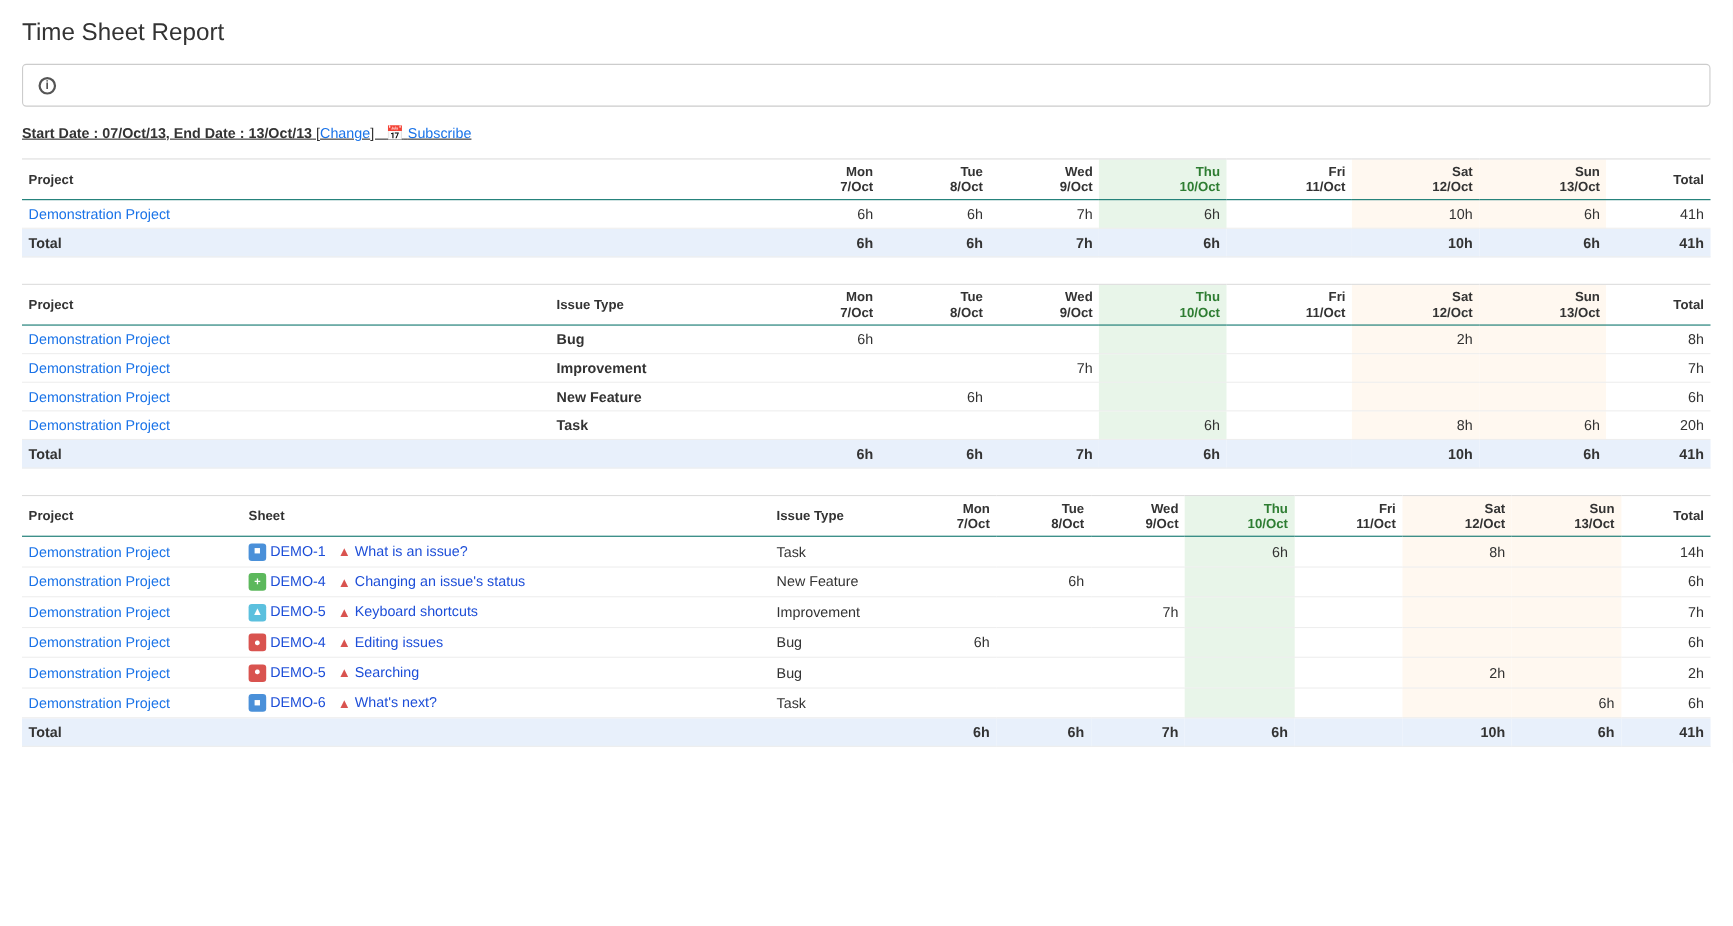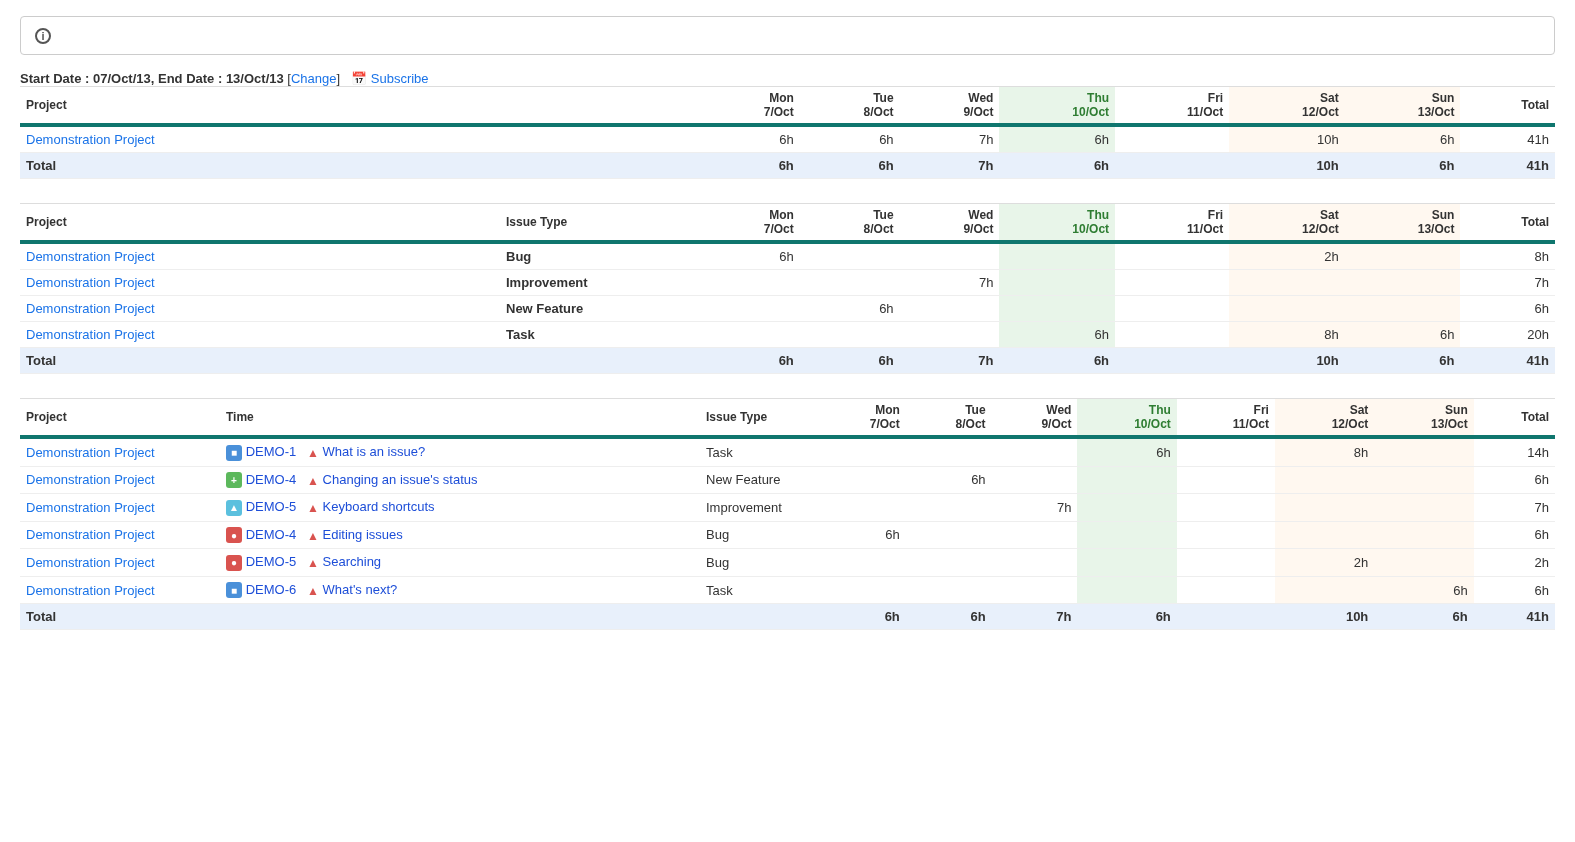--- a/index.html
+++ b/index.html
@@ -46,22 +46,23 @@
     }
     .description-box .desc-content strong {
       font-size: 13px;
     }
     .description-box .desc-content p {
       color: #555;
       font-size: 12px;
       margin-top: 2px;
     }
     .date-bar {
-      margin-bottom: 0;
-      font-size: 13px;
+      margin-bottom: 16px;
+      font-size: 13px;
+      text-decoration: underline;
     }
     .date-bar a {
       color: #1a73e8;
       text-decoration: none;
     }
     .subscribe-link {
       color: #1a73e8;
       text-decoration: none;
       font-size: 13px;
     }
@@ -71,21 +72,21 @@
       width: 100%;
       border-collapse: collapse;
       margin-bottom: 24px;
     }
     table thead tr th {
       font-weight: bold;
       font-size: 12px;
       text-align: left;
       padding: 4px 6px;
       border-top: 1px solid #ddd;
-      border-bottom: 4px solid #0f766e;
+      border-bottom: 1px solid #0f766e;
       white-space: nowrap;
     }
     table tbody tr td {
       padding: 5px 6px;
       border-bottom: 1px solid #eee;
       font-size: 13px;
       white-space: nowrap;
     }
     table tbody tr.total-row td {
       background: #e8f0fb;
@@ -154,20 +155,21 @@
     .issue-id-link, .issue-title-link {
       color: #1d4ed8;
       text-decoration: none;
       font-size: 13px;
     }
   </style>
 </head>
 <body>
 
 <div class="page-wrapper">
+  <h1>Time Sheet Report</h1>
 
   <div class="description-box">
     <span class="info-icon">i</span>
   </div>
 
   <div class="date-bar">
     <strong>Start Date : 07/Oct/13, End Date : 13/Oct/13</strong>
     [<a href="#">Change</a>]
     &nbsp;
     <span>📅</span>
@@ -291,21 +293,21 @@
       <td class="col-num col-sun">6h</td>
       <td class="col-num">41h</td>
     </tr>
       </tbody>
   </table>
 
   <table>
     <thead>
       <tr>
         <th style="width:200px;">Project</th>
-        <th style="width:480px;">Time</th>
+        <th style="width:480px;">Sheet</th>
         <th style="width:120px;">Issue Type</th>
         <th class="col-num">Mon<br>7/Oct</th>
         <th class="col-num">Tue<br>8/Oct</th>
         <th class="col-num">Wed<br>9/Oct</th>
         <th class="col-num col-thu">Thu<br>10/Oct</th>
         <th class="col-num">Fri<br>11/Oct</th>
         <th class="col-num col-sat">Sat<br>12/Oct</th>
         <th class="col-num col-sun">Sun<br>13/Oct</th>
         <th class="col-num">Total</th>
       </tr>

